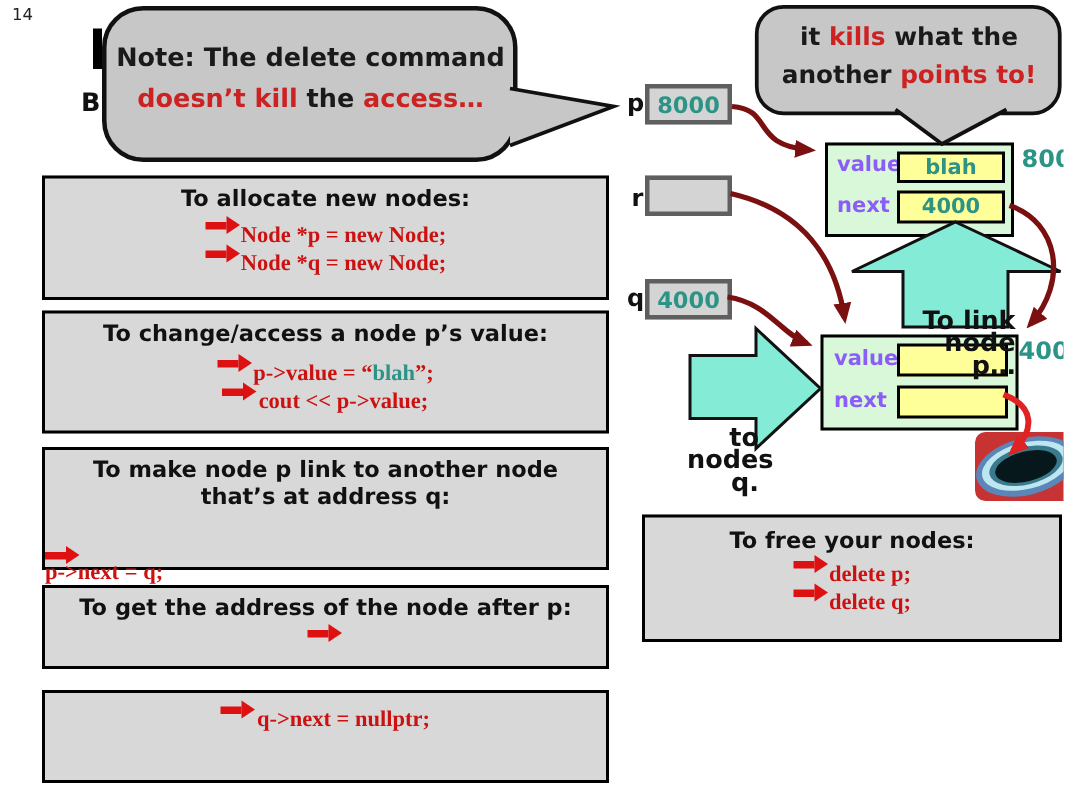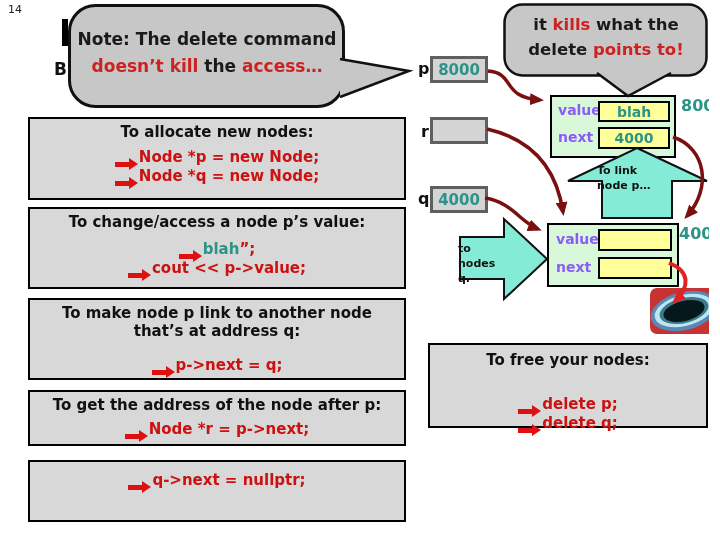--- a/index.html
+++ b/index.html
@@ -2,42 +2,42 @@
 <html><head>
 <meta charset="utf-8">
 <style>
   html,body{margin:0;padding:0;background:#ffffff;}
   #slide{position:relative;width:709px;height:540px;background:#ffffff;overflow:hidden;
          font-family:"DejaVu Sans",sans-serif;}
   .abs{position:absolute;}
   
   .gbox{position:absolute;left:28px;width:374px;background:#d8d8d8;border:2px solid #000000;}
   .gbox .hdr{color:#111;font-weight:bold;font-size:15px;text-align:center;line-height:18px;margin-top:4px;}
-  .codeline{display:flex;align-items:flex-end;justify-content:center;
-            color:#cc1111;font-weight:bold;font-size:15px;line-height:19px;}
+  .codeline{display:flex;align-items:flex-start;justify-content:center;
+            color:#cc1111;font-weight:bold;font-size:15px;line-height:19px;font-family:Liberation Serif, serif;}
   .cara{display:inline-block;position:relative;width:14px;height:5px;background:#dd1111;margin-right:10px;flex:0 0 auto;}
   .cara::after{content:"";position:absolute;right:-9px;top:-4px;width:0;height:0;
                border-left:9px solid #dd1111;border-top:6.5px solid transparent;border-bottom:6.5px solid transparent;}
   .teal{color:#2b9486;}
   
   .ptr-label{position:absolute;color:#111;font-weight:bold;font-size:16px;}
   .ptr-box{position:absolute;width:52px;height:21px;background:#d4d4d4;border:3px solid #5f5f5f;
            display:flex;align-items:center;justify-content:center;
            color:#2b9486;font-weight:bold;font-size:15px;}
   
   .node{position:absolute;background:#d9f7d9;border:2px solid #000;z-index:2;}
   .fld-label{position:absolute;color:#8b5cf6;font-weight:bold;font-size:14px;}
   .fld{position:absolute;background:#ffff99;border:2px solid #000;display:flex;align-items:center;justify-content:center;
        color:#2b9486;font-weight:bold;font-size:14px;}
   .addr{position:absolute;color:#2b9486;font-weight:bold;font-size:16px;z-index:2;}
   
   #overlay{position:absolute;left:0;top:0;width:720px;height:540px;z-index:5;pointer-events:none;}
   .bubble-text{position:absolute;z-index:6;text-align:center;color:#1a1a1a;font-weight:bold;}
   .red{color:#cc2222;text-align:right;}
-  .cyan-text{position:absolute;z-index:6;text-align:left;color:#111;font-size:11px;line-height:15px;font-weight:bold;}
+  .cyan-text{position:absolute;z-index:6;text-align:right;color:#111;font-size:17px;line-height:15px;font-weight:bold;margin-top:44px;}
   
   #blackhole{position:absolute;left:650px;top:288px;width:69px;height:46px;border-radius:7px;
              background:#c73232;overflow:hidden;z-index:2;}
   .bh{position:absolute;border-radius:50%;}
   .bh1{left:0px;top:4px;width:68px;height:38px;background:#5b86b8;transform:rotate(-14deg);}
   .bh2{left:4px;top:7px;width:60px;height:31px;background:#bde6f0;transform:rotate(-14deg);}
   .bh3{left:9px;top:10px;width:50px;height:25px;background:#3a7a8c;transform:rotate(-14deg);}
   .bh4{left:13px;top:13px;width:42px;height:20px;background:#07181c;transform:rotate(-14deg);}
   .frag-bar{position:absolute;left:62px;top:19px;width:6px;height:27px;background:#000;}
 </style>
@@ -76,21 +76,21 @@
 
     <path d="M669,263 C690,271 690,287 675,301" fill="none" stroke="#e02222" stroke-width="4" marker-end="url(#rh)"></path>
   </svg>
 
   <div class="bubble-text" style="left:76px;top:26px;width:262px;font-size:17px;line-height:27px;">
     <div>Note: The delete command</div>
     <div><span class="red">doesn’t kill</span><span> the </span><span class="red">access…</span></div>
   </div>
   <div class="bubble-text" style="left:506px;top:12px;width:200px;font-size:16.5px;line-height:25px;">
     <div><span>it </span><span class="red">kills</span><span> what the</span></div>
-    <div><span>delete </span><span class="red">points to!</span></div>
+    <div><span>another </span><span class="red">points to!</span></div>
   </div>
 
   <div class="ptr-label" style="left:418px;top:59px;">p</div>
   <div class="ptr-box" style="left:430px;top:56px;">8000</div>
   <div class="ptr-label" style="left:421px;top:122px;">r</div>
   <div class="ptr-box" style="left:430px;top:117px;"></div>
   <div class="ptr-label" style="left:418px;top:189px;">q</div>
   <div class="ptr-box" style="left:430px;top:186px;">4000</div>
 
   <div class="node" style="left:550px;top:95px;width:122px;height:59px;">
@@ -134,56 +134,56 @@
     <div class="codeline">
         <span class="cara"></span>
         <span>Node *q = new Node;</span>
       </div>
   </div>
 
   <div class="gbox" style="top:207px;height:78px;">
     <div class="hdr">To change/access a node p’s value:</div>
     <div class="codeline" style="margin-top:9px;">
         <span class="cara"></span>
+        <span>p-&gt;value = “</span>
         <span class="teal">blah</span>
         <span>”;</span>
       </div>
     <div class="codeline">
         <span class="cara"></span>
         <span>cout &lt;&lt; p-&gt;value;</span>
       </div>
   </div>
 
   <div class="gbox" style="top:298px;height:78px;">
     <div class="hdr">To make node p link to another node</div>
     <div class="hdr" style="margin-top:0;">that’s at address q:</div>
-    <div class="codeline" style="margin-top:16px;">
+    <div class="codeline" style="margin-top:28px;flex-direction:column;">
         <span class="cara"></span>
         <span>p-&gt;next = q;</span>
       </div>
   </div>
 
   <div class="gbox" style="top:390px;height:52px;">
     <div class="hdr">To get the address of the node after p:</div>
     <div class="codeline" style="margin-top:6px;">
         <span class="cara"></span>
-        <span>Node *r = p-&gt;next;</span>
       </div>
   </div>
 
   <div class="gbox" style="top:460px;height:58px;">
     <div class="codeline" style="margin-top:9px;">
         <span class="cara"></span>
         <span>q-&gt;next = nullptr;</span>
       </div>
   </div>
 
   <div class="gbox" style="left:428px;top:343px;width:276px;height:81px;border-width:2.5px;">
     <div class="hdr" style="margin-top:6px;">To free your nodes:</div>
-    <div class="codeline" style="margin-top:26px;">
+    <div class="codeline" style="margin-top:5px;">
         <span class="cara"></span>
         <span>delete p;</span>
       </div>
     <div class="codeline">
         <span class="cara"></span>
         <span>delete q;</span>
       </div>
   </div>
 
 </div>

